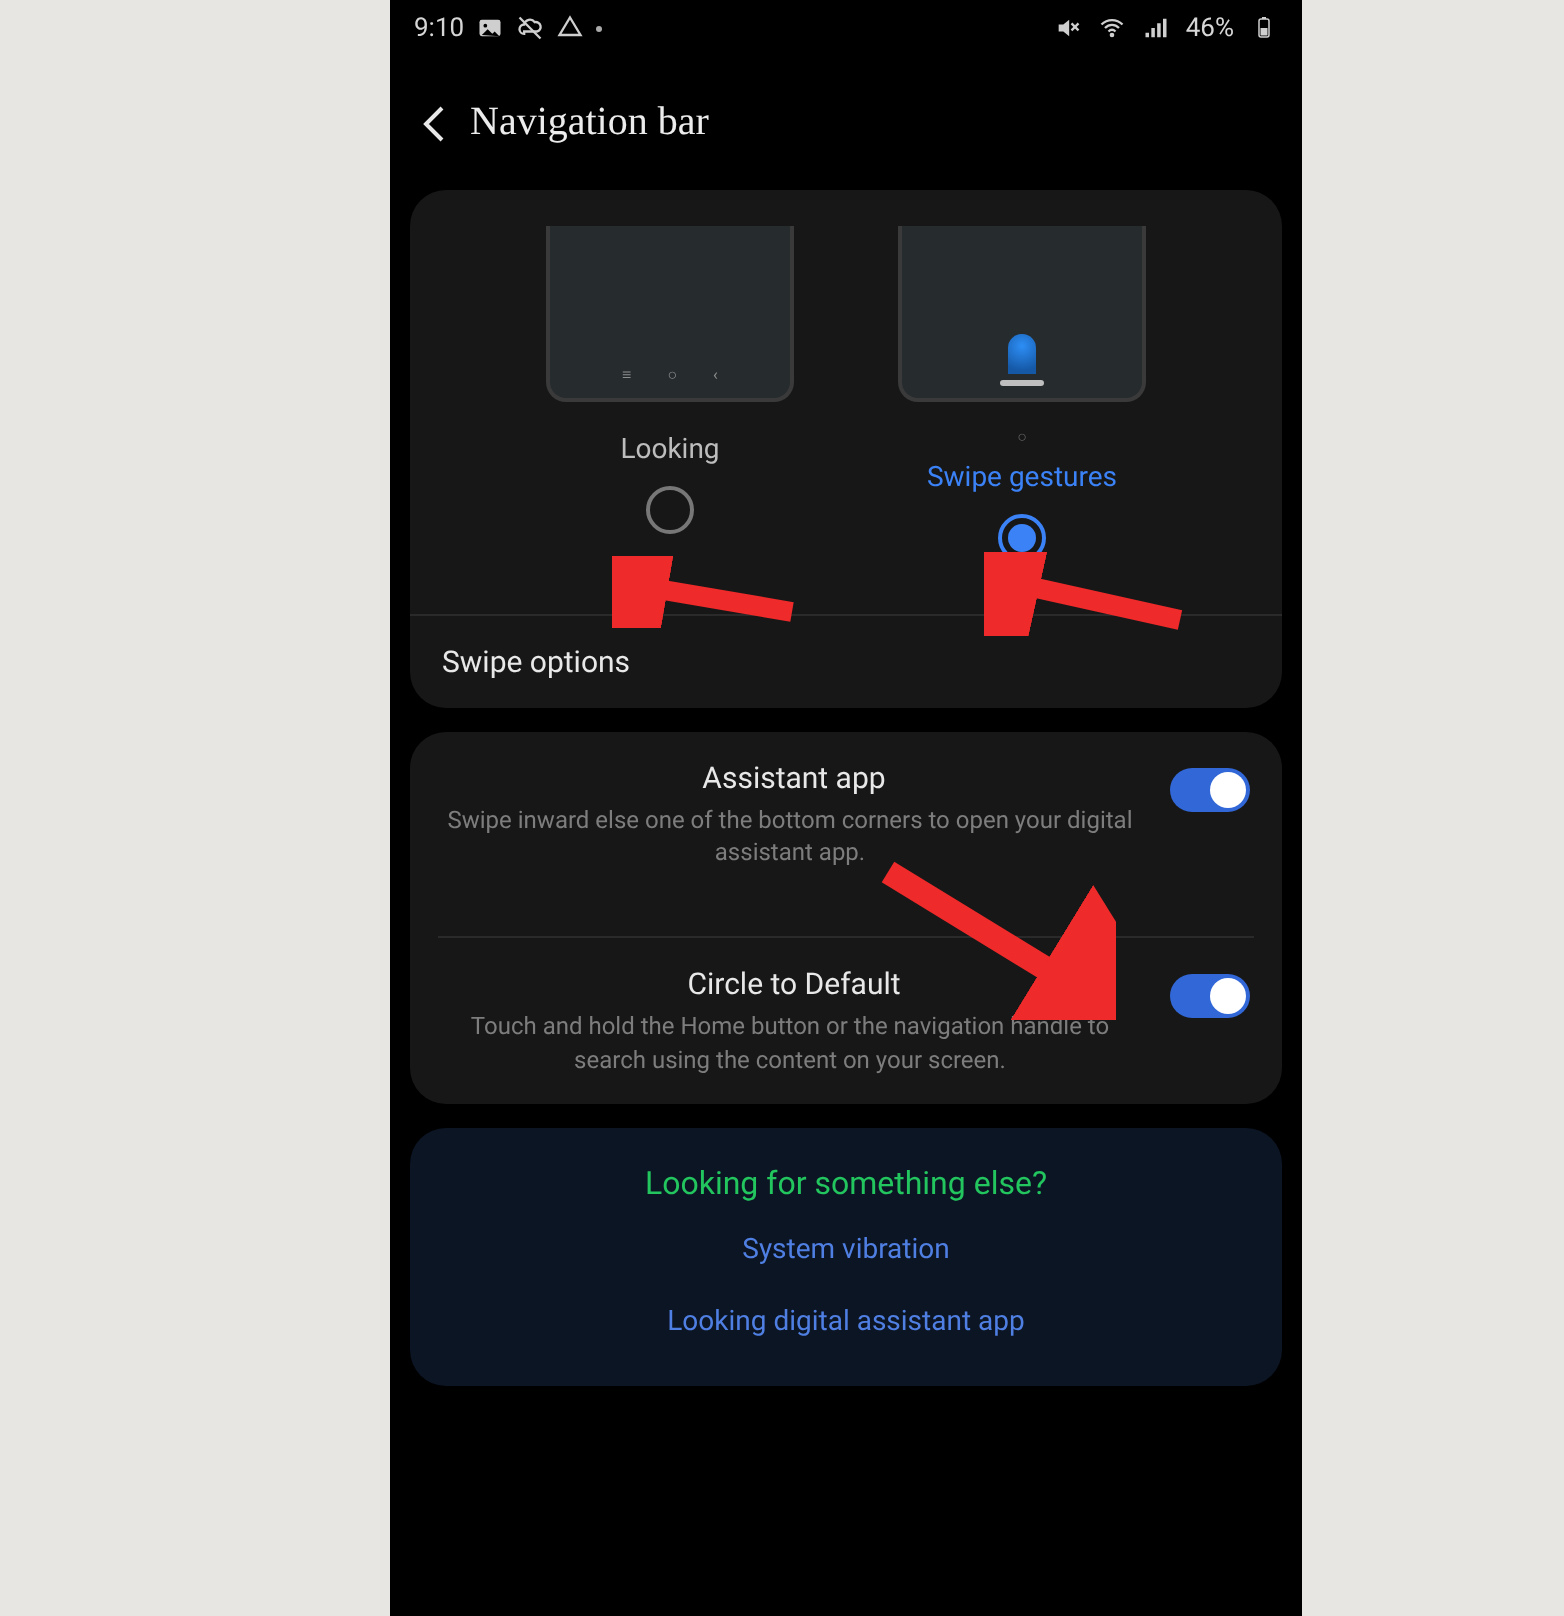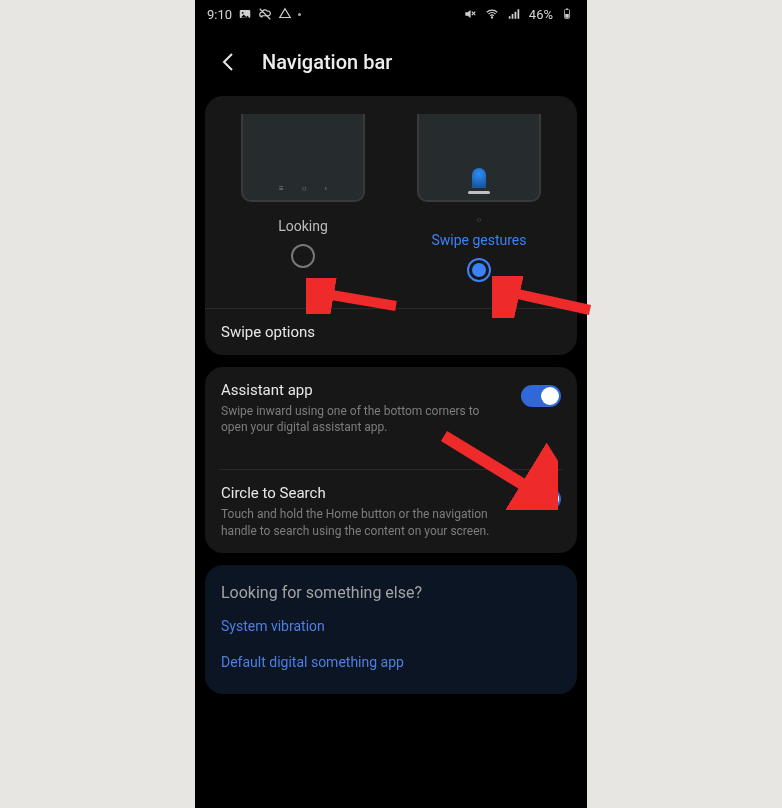--- a/index.html
+++ b/index.html
@@ -12,47 +12,49 @@
     width: 782px;
     height: 808px;
     position: relative;
     background: #e8e6e3;
     overflow: hidden;
   }
   .phone {
     position: absolute;
     left: 195px;
     top: 0;
-    width: 392px;
+    width: 456px;
     height: 808px;
     background: #000;
     color: #e8e8e8;
     overflow: hidden;
+    text-align: center;
   }
   
   .statusbar {
     position: relative;
     height: 28px;
     padding: 0 12px;
     display: flex;
     align-items: center;
     font-size: 13px;
     color: #d6d6d6;
   }
   .statusbar .left { display: flex; align-items: center; gap: 6px; }
   .statusbar .right { margin-left: auto; display: flex; align-items: center; gap: 8px; }
   .status-icon { width: 14px; height: 14px; display: inline-block; }
   .dot { width: 3px; height: 3px; border-radius: 50%; background: #aaa; display: inline-block; }
 
   
   .title-row {
     display: flex;
     align-items: center;
-    gap: 28px;
-    padding: 22px 16px 16px 27px;
+    gap: 12px;
+    padding: 22px 16px 16px 16px;
+    font-family: Liberation Serif, serif;
   }
   .back-chevron {
     width: 12px; height: 20px;
   }
   .page-title {
     font-size: 20px;
     font-weight: 500;
     color: #ececec;
   }
 
@@ -171,21 +173,21 @@
     width: 18px; height: 18px; border-radius: 50%;
     background: #fff;
   }
 
   
   .card.lookfor {
     background: #0c1524;
   }
   .lookfor-title {
     padding: 18px 16px 6px 16px;
-    font-size: 16px; color: #a3a3a3;
+    font-size: 16px; color: #22c55e;
   }
   .lookfor-link {
     padding: 10px 16px;
     font-size: 14px;
     color: #4f7fe2;
   }
 
   
   .arrow {
     position: absolute;
@@ -291,40 +293,40 @@
 
       <div class="row-item">
         <span class="row-title">Swipe options</span>
       </div>
     </div>
 
     <div class="card">
       <div class="row-item">
         <div class="row-text">
           <div class="row-title">Assistant app</div>
-          <div class="row-sub">Swipe inward using one of the bottom corners to open your digital assistant app.</div>
+          <div class="row-sub">Swipe inward else one of the bottom corners to open your digital assistant app.</div>
         </div>
         <div class="toggle"></div>
       </div>
 
       <div class="divider inset"></div>
 
       <div class="row-item">
         <div class="row-text">
-          <div class="row-title">Circle to Search</div>
+          <div class="row-title">Circle to Default</div>
           <div class="row-sub">Touch and hold the Home button or the navigation handle to search using the content on your screen.</div>
         </div>
         <div class="toggle"></div>
       </div>
     </div>
 
     <div class="card lookfor">
       <div class="lookfor-title">Looking for something else?</div>
       <div class="lookfor-link">System vibration</div>
-      <div class="lookfor-link">Default digital something app</div>
+      <div class="lookfor-link">Looking digital assistant app</div>
       <div style="height:14px"></div>
     </div>
 
   </div>
 
   <svg class="arrow" style="left:306px; top:278px;" width="92" height="36" viewBox="0 0 92 36">
     <defs>
         <marker id="ah1" markerWidth="8" markerHeight="8" refX="2" refY="4" orient="auto">
           <polygon points="0,0 8,4 0,8" fill="#ef2a2a"></polygon>
         </marker>

